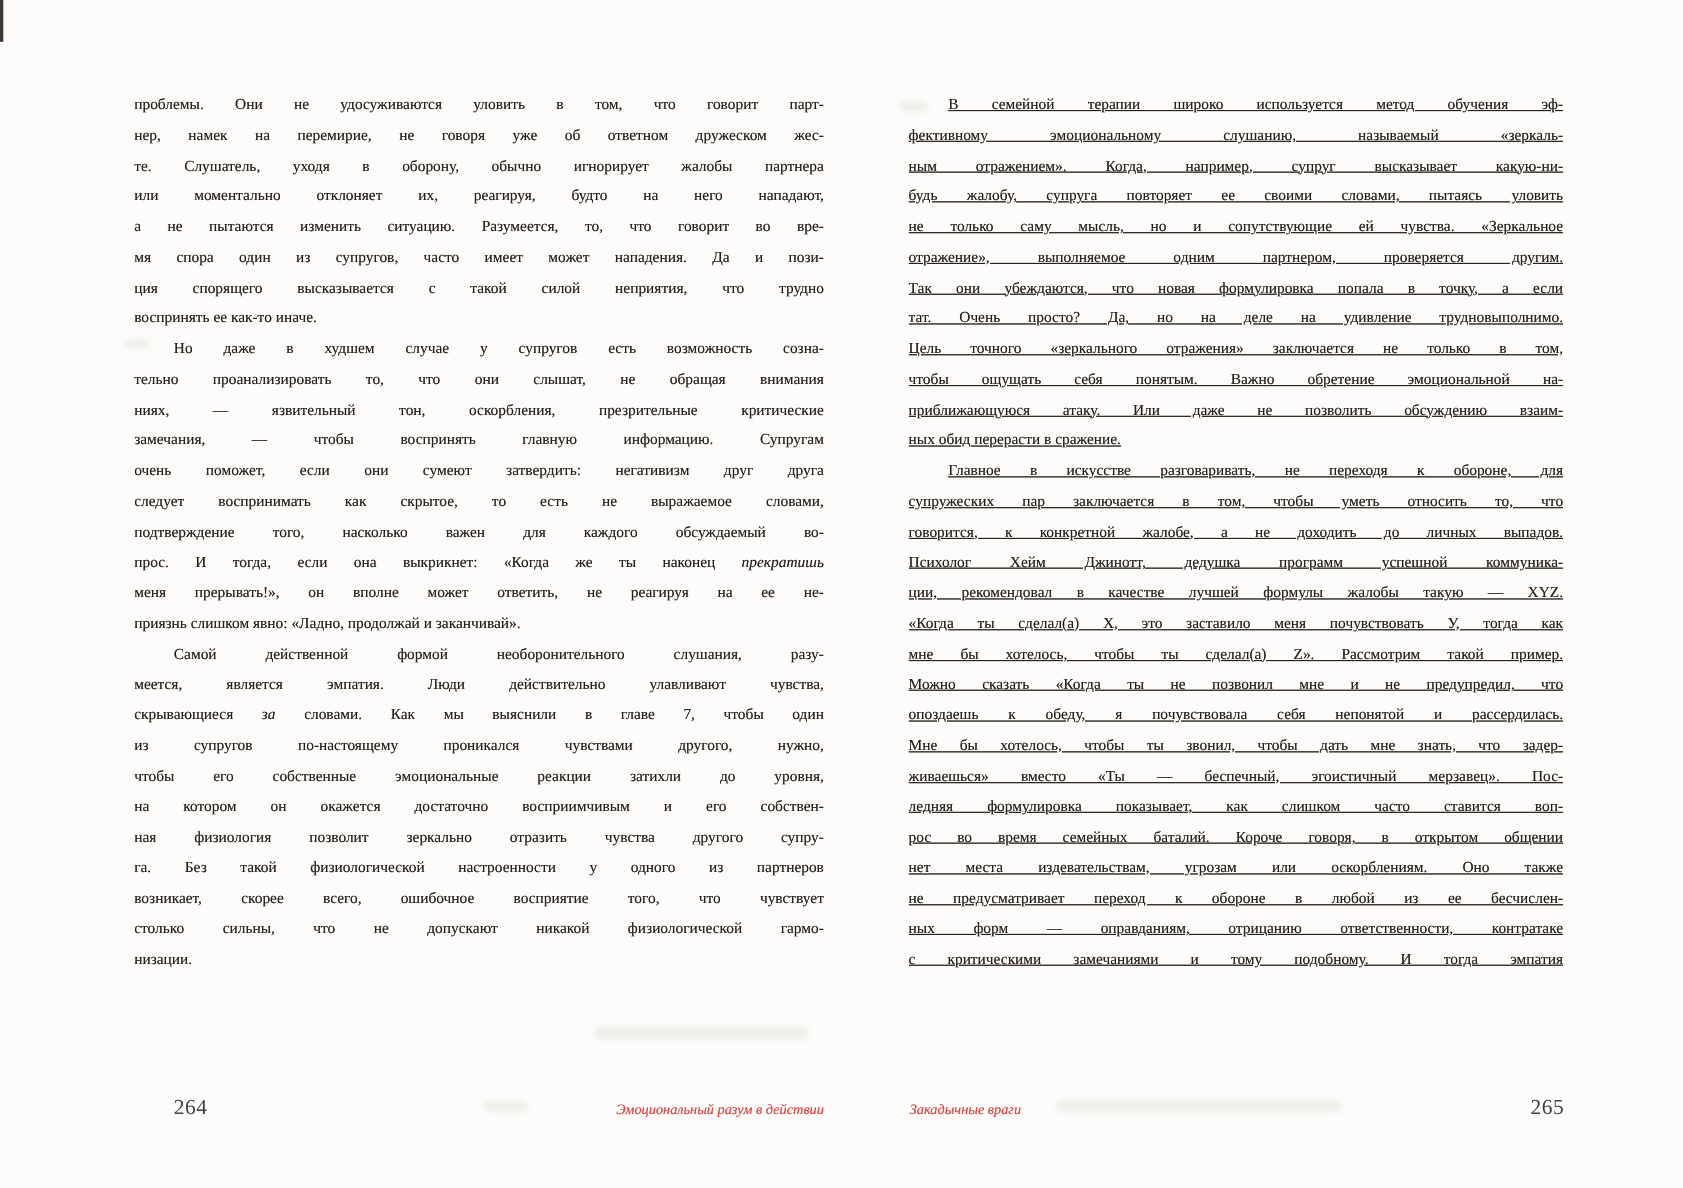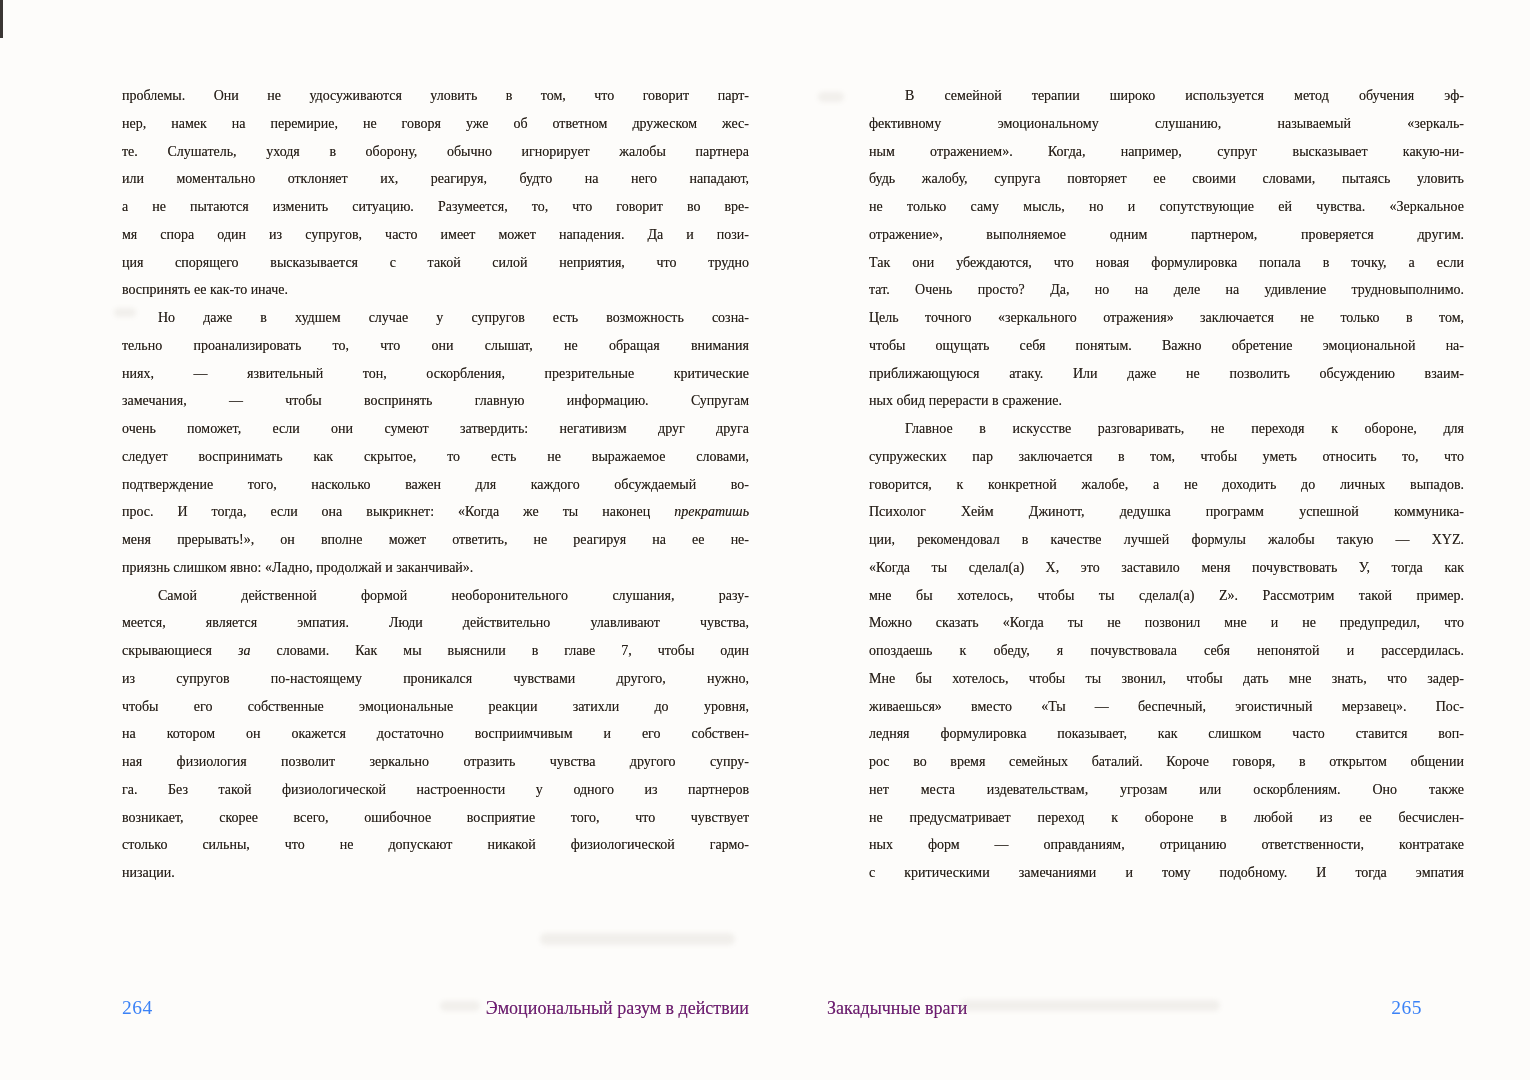--- a/index.html
+++ b/index.html
@@ -13,21 +13,21 @@
   }
   .spread { position: absolute; inset: 0; }
 
   .page-text {
     position: absolute;
     top: 82px;
     font-size: 14px;
     text-shadow: 0 0 0.5px rgba(45, 34, 24, 0.55);
   }
   .page-text.left  { left: 122px; width: 627px; }
-  .page-text.right { left: 869px; width: 595px; }
+  .page-text.right { left: 826px; width: 595px; text-decoration: underline; }
 
   .line {
     height: 27.75px;
     line-height: 27.75px;
     text-align: justify;
     text-align-last: justify;
     white-space: normal;
     overflow: hidden;
   }
   .line.end { text-align-last: left; }
@@ -40,25 +40,27 @@
     height: 26px;
     display: flex;
     justify-content: space-between;
     align-items: baseline;
   }
   .footer.left  { left: 122px; width: 627px; }
   .footer.right { left: 827px; width: 595px; }
   .page-number {
     font-size: 19.5px;
     letter-spacing: 0.5px;
-    color: #3b82f6;
+    color: #404040;
+    margin-left: 36px;
   }
   .running-title {
-    font-size: 18px;
-    color: #701a75;
+    font-style: italic;
+    font-size: 13px;
+    color: #ef4444;
     text-shadow: 0 0 0.6px rgba(58, 50, 42, 0.5);
   }
 
   
   .scan-artifact {
     position: absolute;
     background: #17130f;
     opacity: 0.85;
   }
   .artifact-topleft { left: 0; top: 0; width: 3px; height: 38px; }

